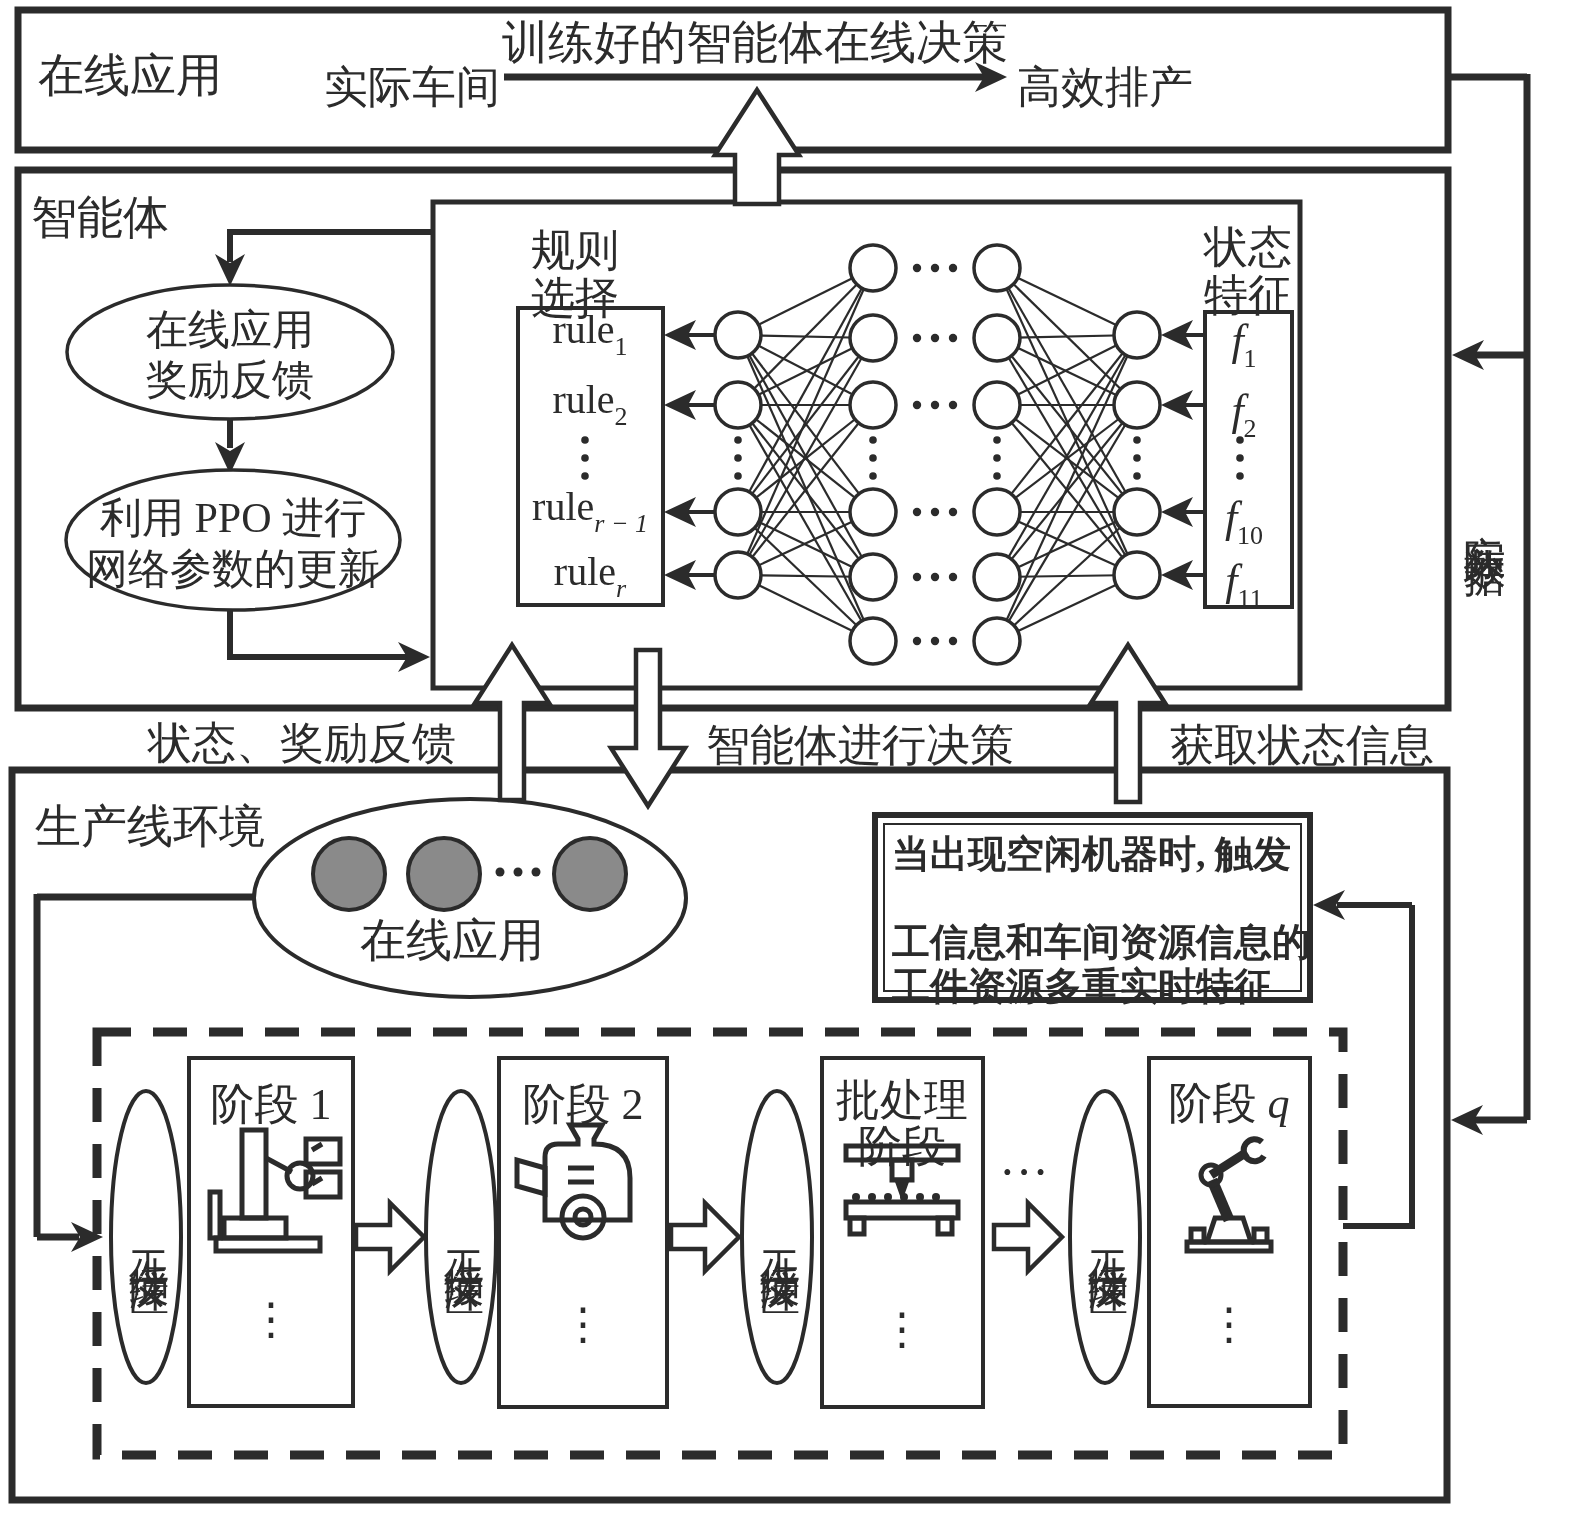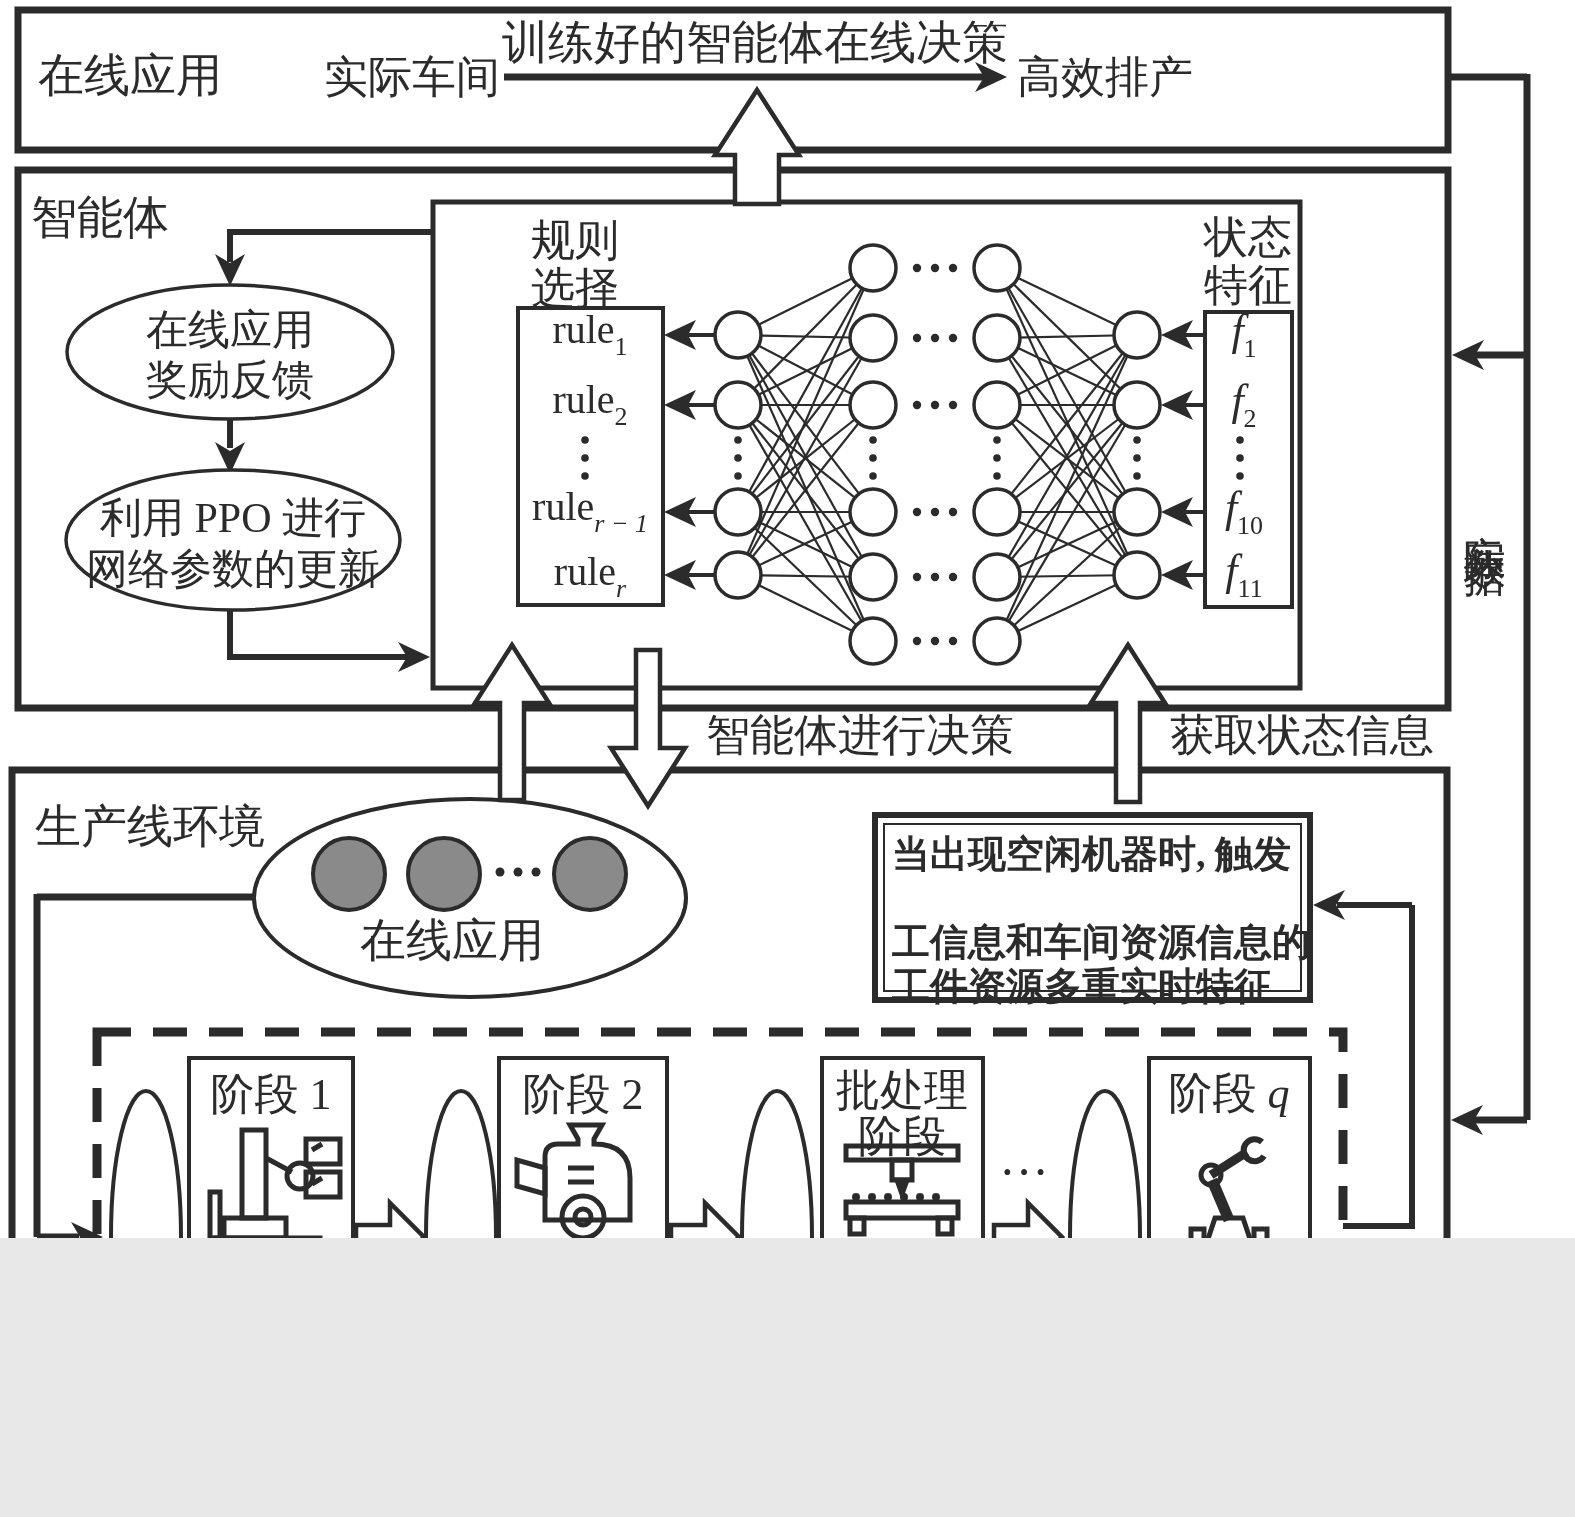--- a/index.html
+++ b/index.html
@@ -1,21 +1,21 @@
 <!DOCTYPE html>
 <html><head>
 <meta charset="utf-8">
 <style>
   html,body{margin:0;padding:0;background:#e8e8e8;}
-  .canvas{position:relative;width:1575px;height:1238px;background:#ffffff;overflow:hidden;
+  .canvas{position:relative;width:1575px;height:1517px;background:#ffffff;overflow:hidden;
           font-family:"Liberation Serif","DejaVu Serif",serif;color:#2b2b2b;}
   .canvas svg{position:absolute;left:0;top:0;}
   .lbl{position:absolute;color:#2b2b2b;white-space:nowrap;line-height:1.12;}
   .c{transform:translate(-50%,-50%);text-align:center;}
-  .f46{font-size:46px;} .f44{font-size:44px;} .f42{font-size:42px;}
+  .f46{font-size:46px;} .f44{font-size:44px;margin-top:10px;} .f42{font-size:42px;}
   .f40{font-size:40px;} .f38{font-size:38px;line-height:46px;font-weight:bold;} .f50{font-size:50px;}
   .sub{font-size:26px;vertical-align:-12px;}
   .it{font-style:italic;}
   .vert{writing-mode:vertical-rl;text-orientation:upright;letter-spacing:7px;}
 </style>
 </head>
 <body>
 
 <div class="canvas">
 
@@ -294,20 +294,21 @@
 <div class="lbl c f40" style="left:590px;top:512px"><span>rule</span><span class="sub it">r − 1</span></div>
 <div class="lbl c f40" style="left:590px;top:577px"><span>rule</span><span class="sub it">r</span></div>
 
 <div class="lbl c f44" style="left:1248px;top:238px">状态</div>
 <div class="lbl c f44" style="left:1248px;top:286px">特征</div>
 <div class="lbl c f44" style="left:1244px;top:335px"><span class="it">f</span><span class="sub">1</span></div>
 <div class="lbl c f44" style="left:1244px;top:405px"><span class="it">f</span><span class="sub">2</span></div>
 <div class="lbl c f44" style="left:1244px;top:512px"><span class="it">f</span><span class="sub">10</span></div>
 <div class="lbl c f44" style="left:1244px;top:575px"><span class="it">f</span><span class="sub">11</span></div>
 
+<div class="lbl c f44" style="left:302px;top:734px">状态、奖励反馈</div>
 <div class="lbl c f44" style="left:860px;top:736px">智能体进行决策</div>
 <div class="lbl c f44" style="left:1302px;top:736px">获取状态信息</div>
 <div class="lbl c f42 vert" style="left:1484px;top:516px">实际数据</div>
 
 <div class="lbl c f46" style="left:150px;top:827px">生产线环境</div>
 <div class="lbl c f46" style="left:452px;top:941px">在线应用</div>
 
 <div class="lbl f38" style="left:892px;top:831px">当出现空闲机器时, 触发</div>
 <div class="lbl f38" style="left:892px;top:963px">工件资源多重实时特征</div>
 <div class="lbl f38" style="left:892px;top:919px">工信息和车间资源信息的</div>

